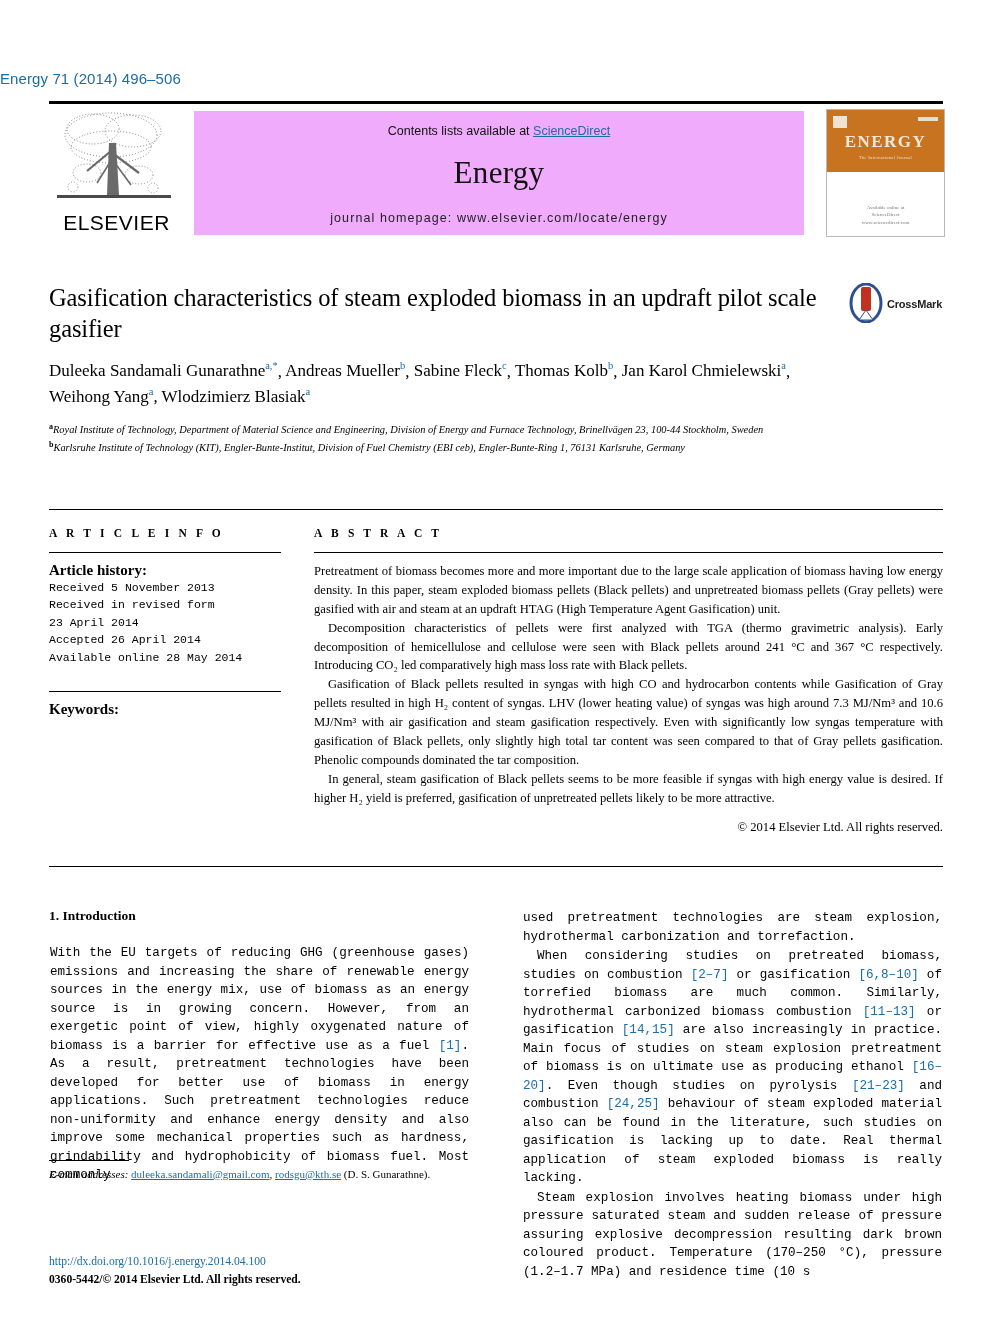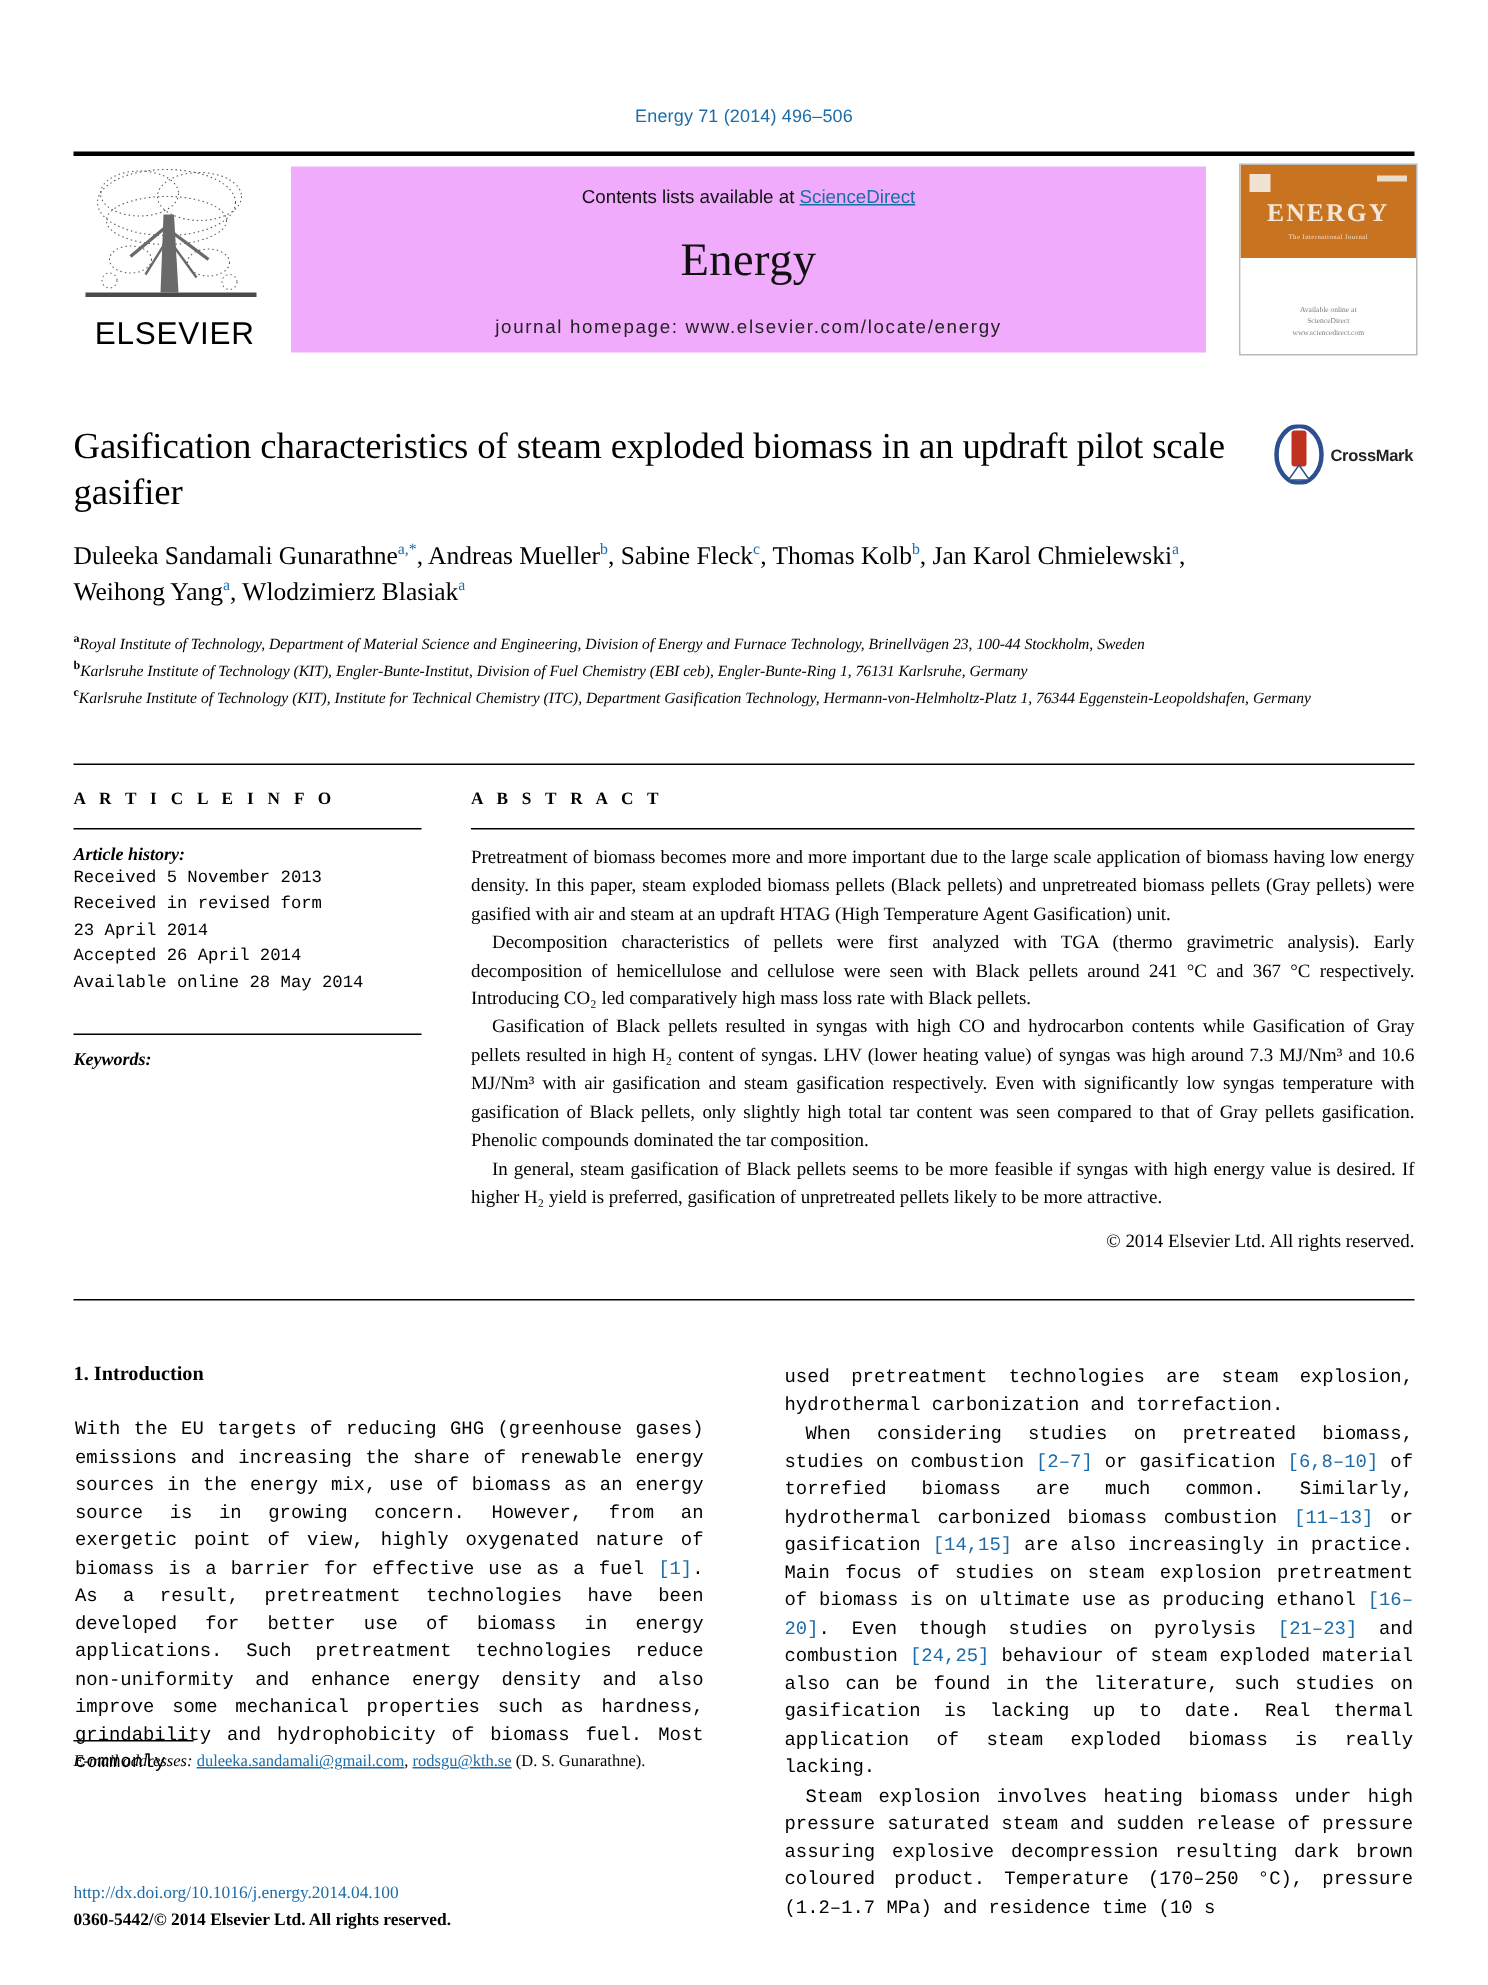--- a/index.html
+++ b/index.html
@@ -21,23 +21,22 @@
     height: 1323px;
     box-sizing: border-box;
   }
 
   
   .running-head {
     position: absolute;
     top: 70px;
     left: 0;
     width: 992px;
-    text-align: center;
     font-family: "Liberation Sans", sans-serif;
-    font-size: 12px;
+    font-size: 15px;
     color: #1b6ca8;
     letter-spacing: .1px;
   }
 
   
   .header-band {
     position: absolute;
     top: 101px;
     left: 49px;
     width: 894px;
@@ -267,23 +266,22 @@
     color: #000;
   }
   .hr-thin {
     height: 1px;
     background: #000;
     margin-top: 13px;
     margin-bottom: 9px;
   }
   .hist-label, .kw-label {
     font-family: "Liberation Serif", serif;
-    font-style: italic;
     font-weight: bold;
-    font-size: 12px;
+    font-size: 15px;
   }
   .hist-lines, .kw-lines {
     font-family: Liberation Mono, monospace;
     font-size: 11.5px;
     line-height: 1.52;
   }
   .kw-block { margin-top: 25px; }
   .abs-p {
     font-family: "Liberation Serif", serif;
     font-size: 12.6px;
@@ -450,21 +448,20 @@
       <span><span>Sabine Fleck</span><sup>c</sup></span>,
       <span><span>Thomas Kolb</span><sup>b</sup></span>,
       <span><span>Jan Karol Chmielewski</span><sup>a</sup></span>,
       <span><span>Weihong Yang</span><sup>a</sup></span>,
       <span><span>Wlodzimierz Blasiak</span><sup>a</sup></span>
     </div>
 
     <div class="affiliations">
       <div><sup>a</sup><span>Royal Institute of Technology, Department of Material Science and Engineering, Division of Energy and Furnace Technology, Brinellvägen 23, 100-44 Stockholm, Sweden</span></div>
       <div><sup>b</sup><span>Karlsruhe Institute of Technology (KIT), Engler-Bunte-Institut, Division of Fuel Chemistry (EBI ceb), Engler-Bunte-Ring 1, 76131 Karlsruhe, Germany</span></div>
-      <div><sup>c</sup><span>Karlsruhe Institute of Technology (KIT), Institute for Technical Chemistry (ITC), Department Gasification Technology, Hermann-von-Helmholtz-Platz 1, 76344 Eggenstein-Leopoldshafen, Germany</span></div>
     </div>
   </div>
 
   <div class="info-abstract">
     <div class="ia-rule-top"></div>
 
     <div class="col-info">
       <div class="sec-head">A R T I C L E   I N F O</div>
       <div class="hr-thin"></div>
       <div class="hist-label">Article history:</div>

